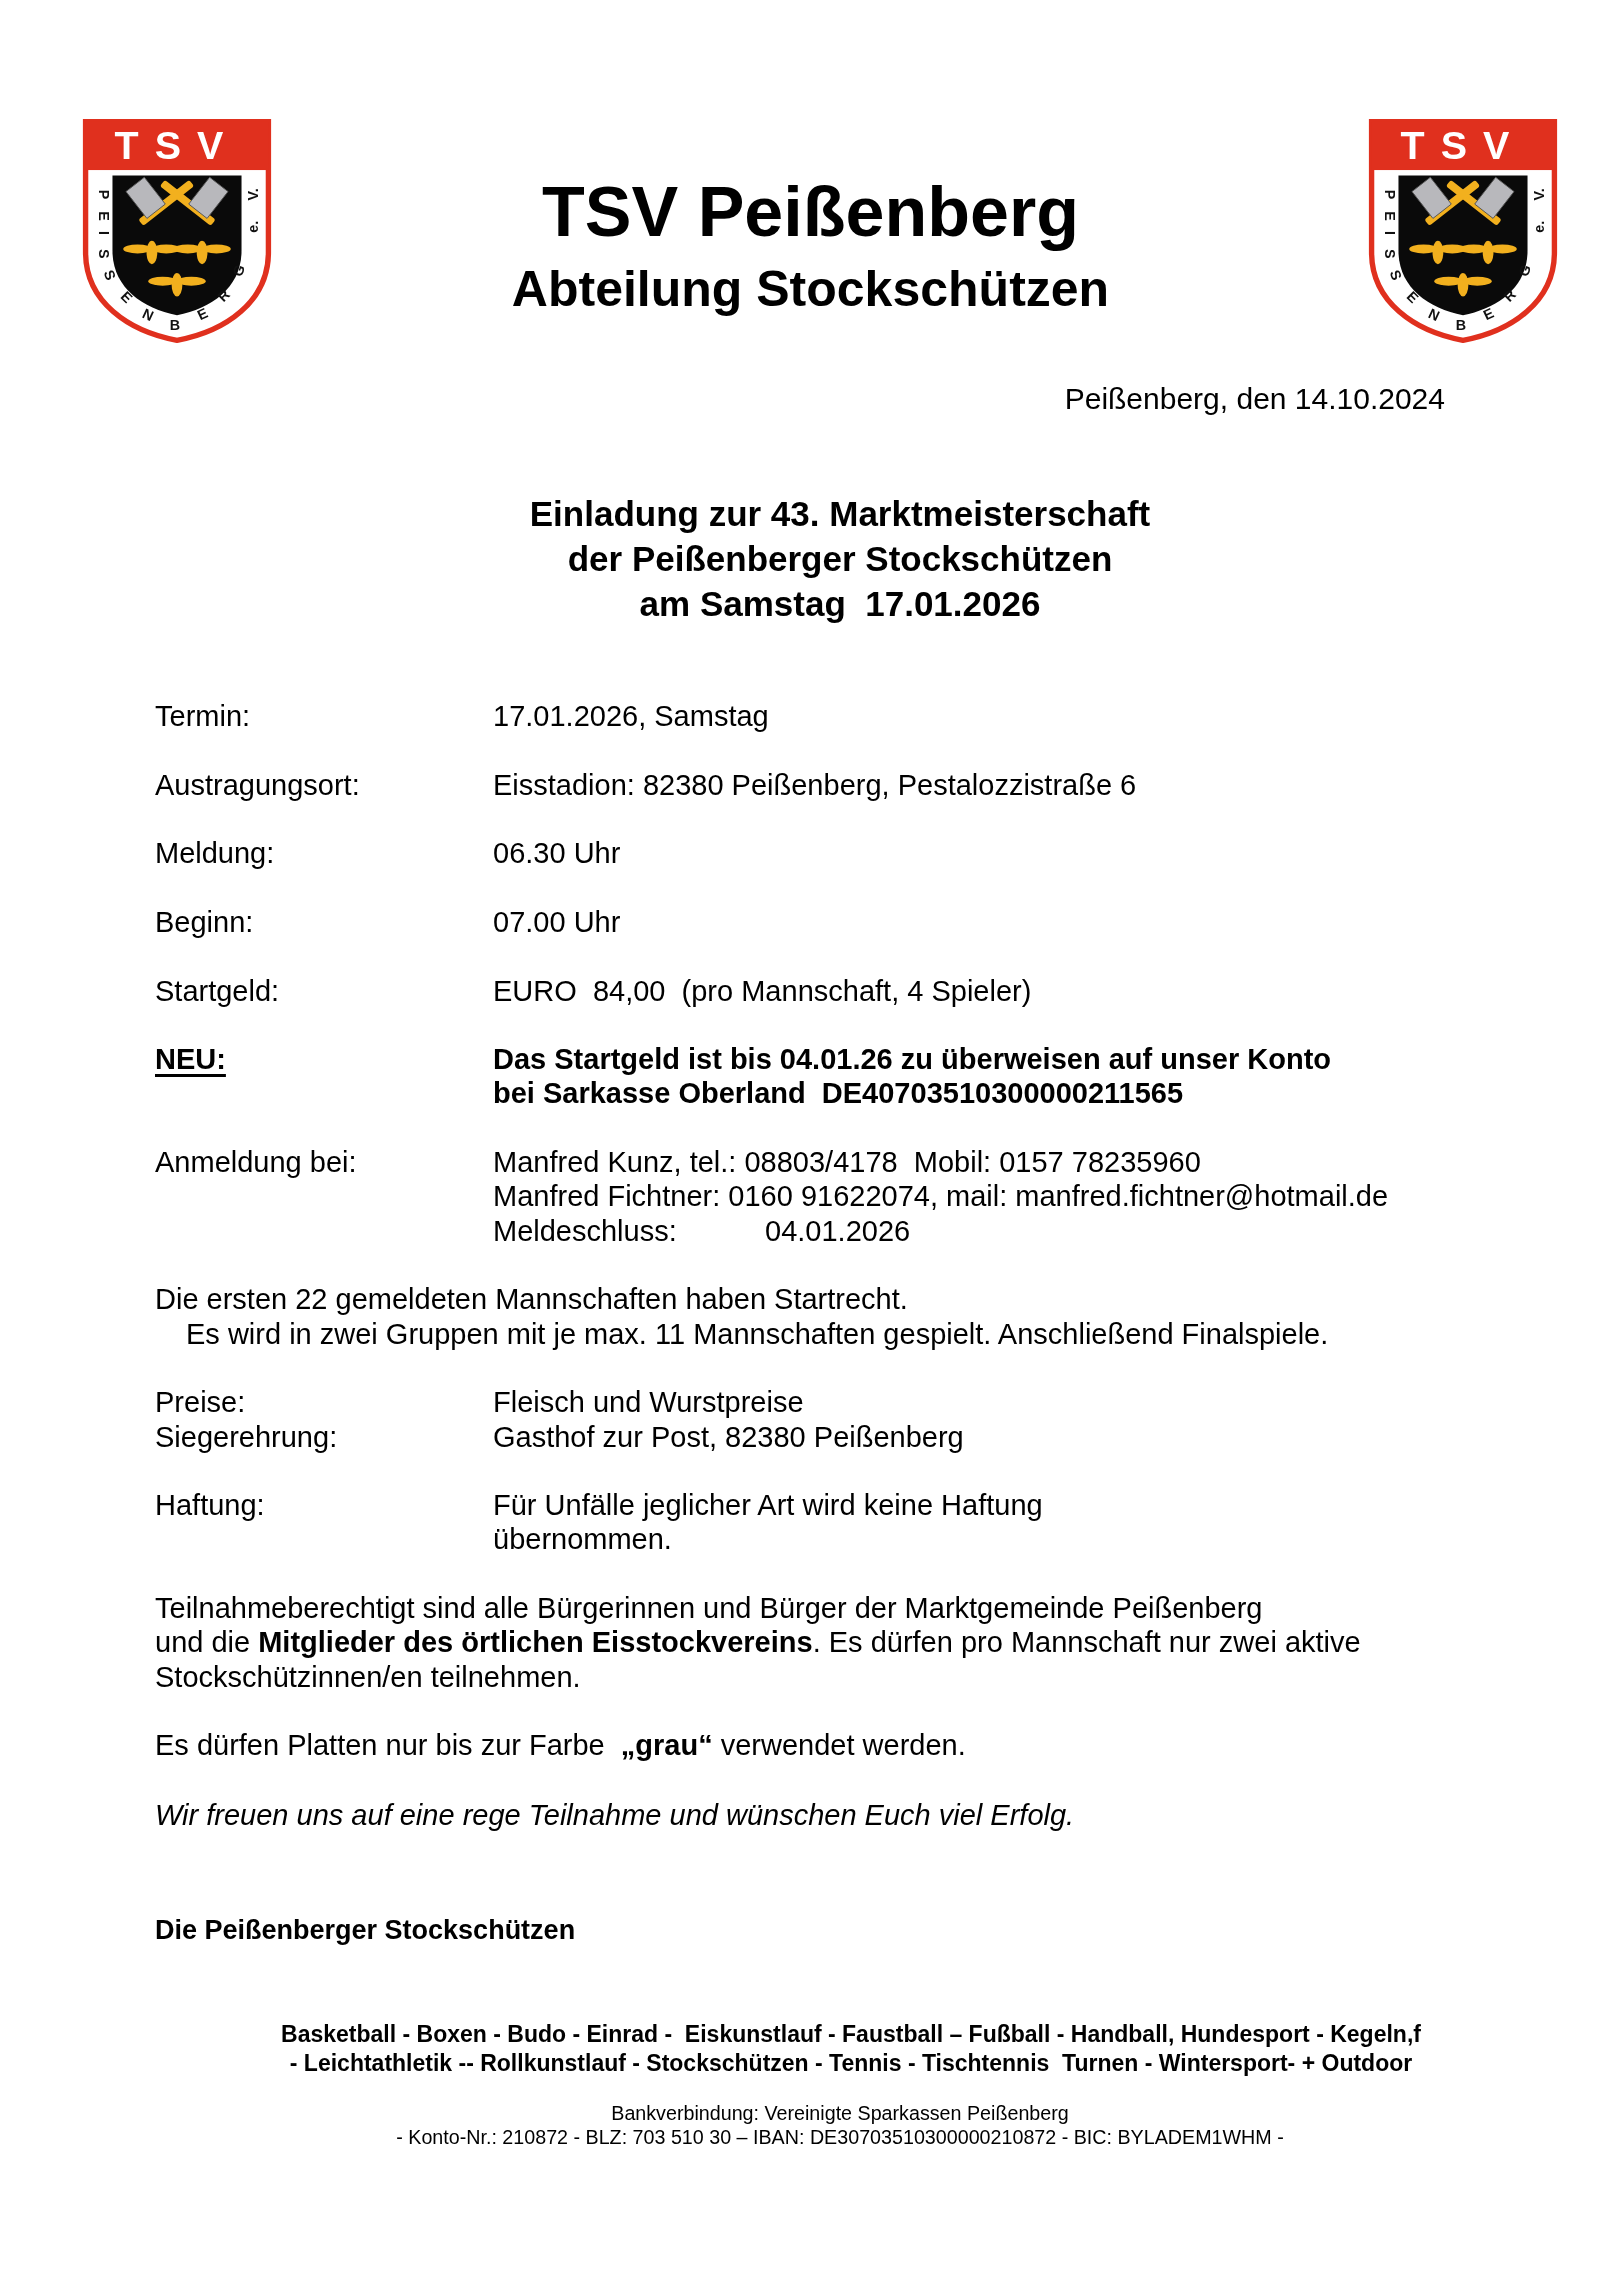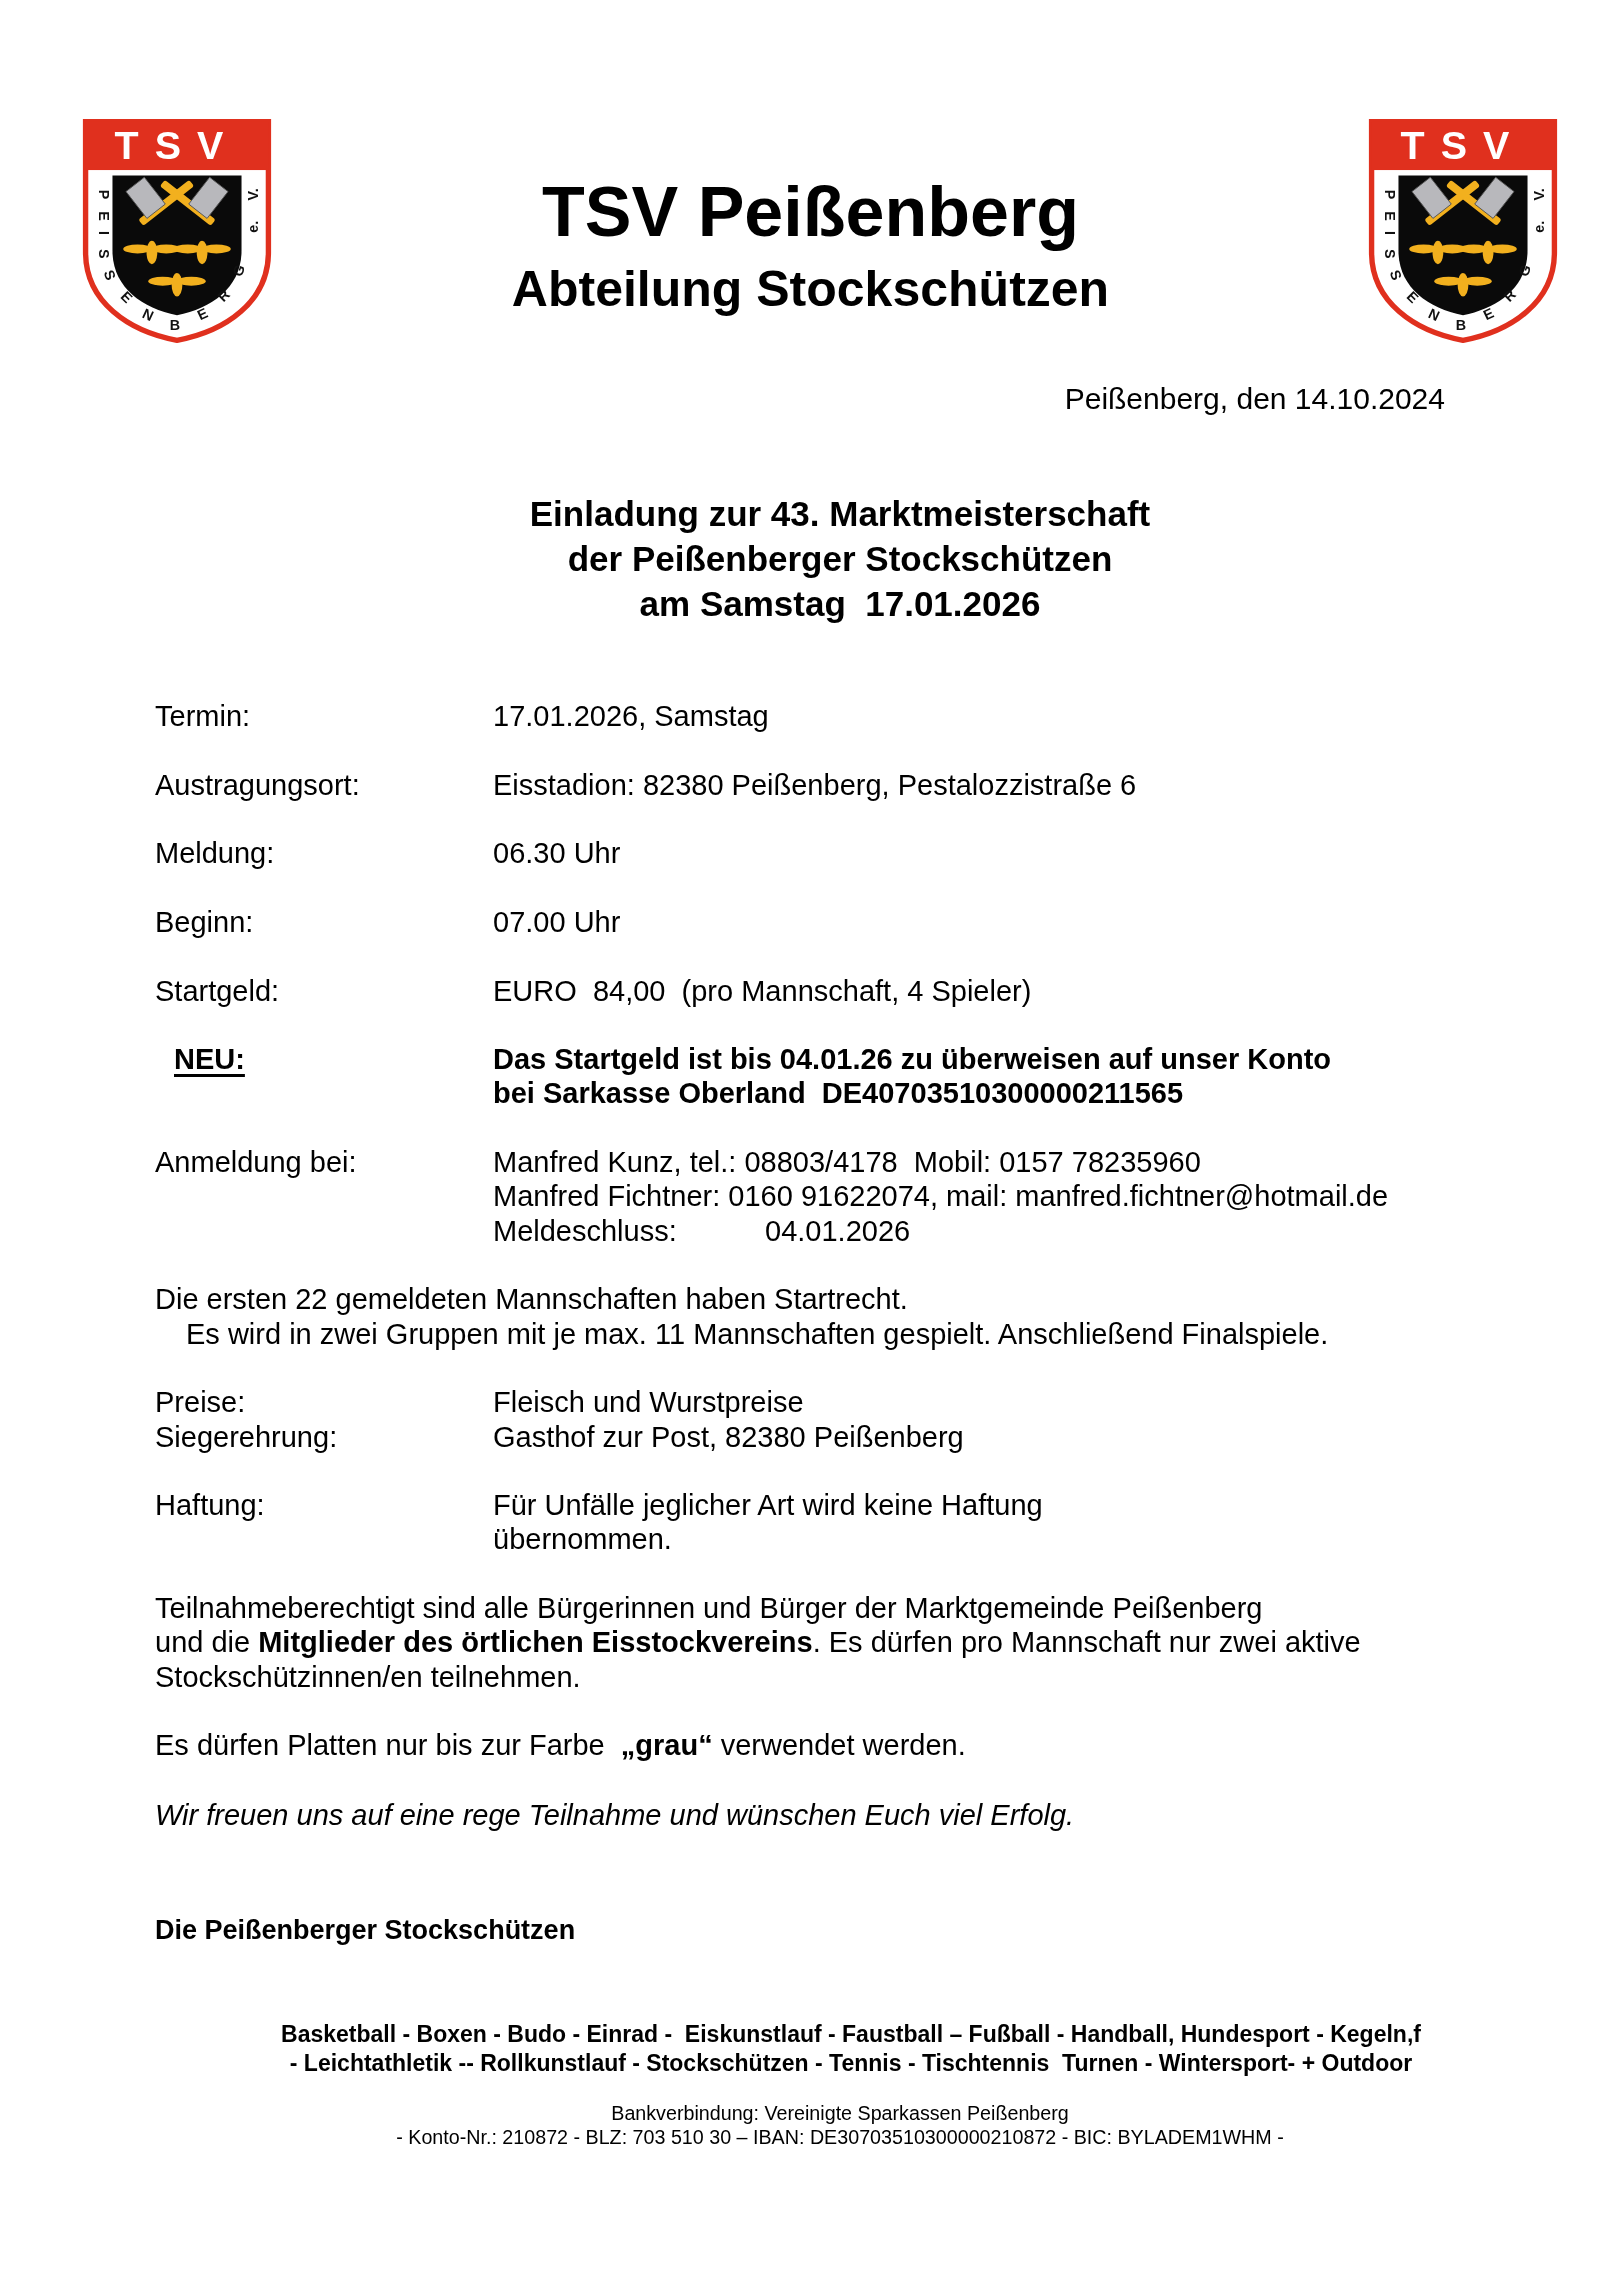--- a/index.html
+++ b/index.html
@@ -80,21 +80,21 @@
       white-space: nowrap;
     }
     .row .value {
       position: absolute;
       left: 310px;
       top: 0;
       white-space: pre;
       margin-left: 28px;
     }
     .bold { font-weight: bold; }
-    .underline { text-decoration: underline; text-decoration-thickness: 2.7px; text-underline-offset: 4.5px; margin-left: 19px; }
+    .underline { text-decoration: underline; text-decoration-thickness: 2.7px; text-underline-offset: 4.5px; }
 
     .para {
       position: absolute;
       left: 155px;
       font-size: 29px;
       line-height: 34px;
       white-space: pre;
     }
 
     .signature {

